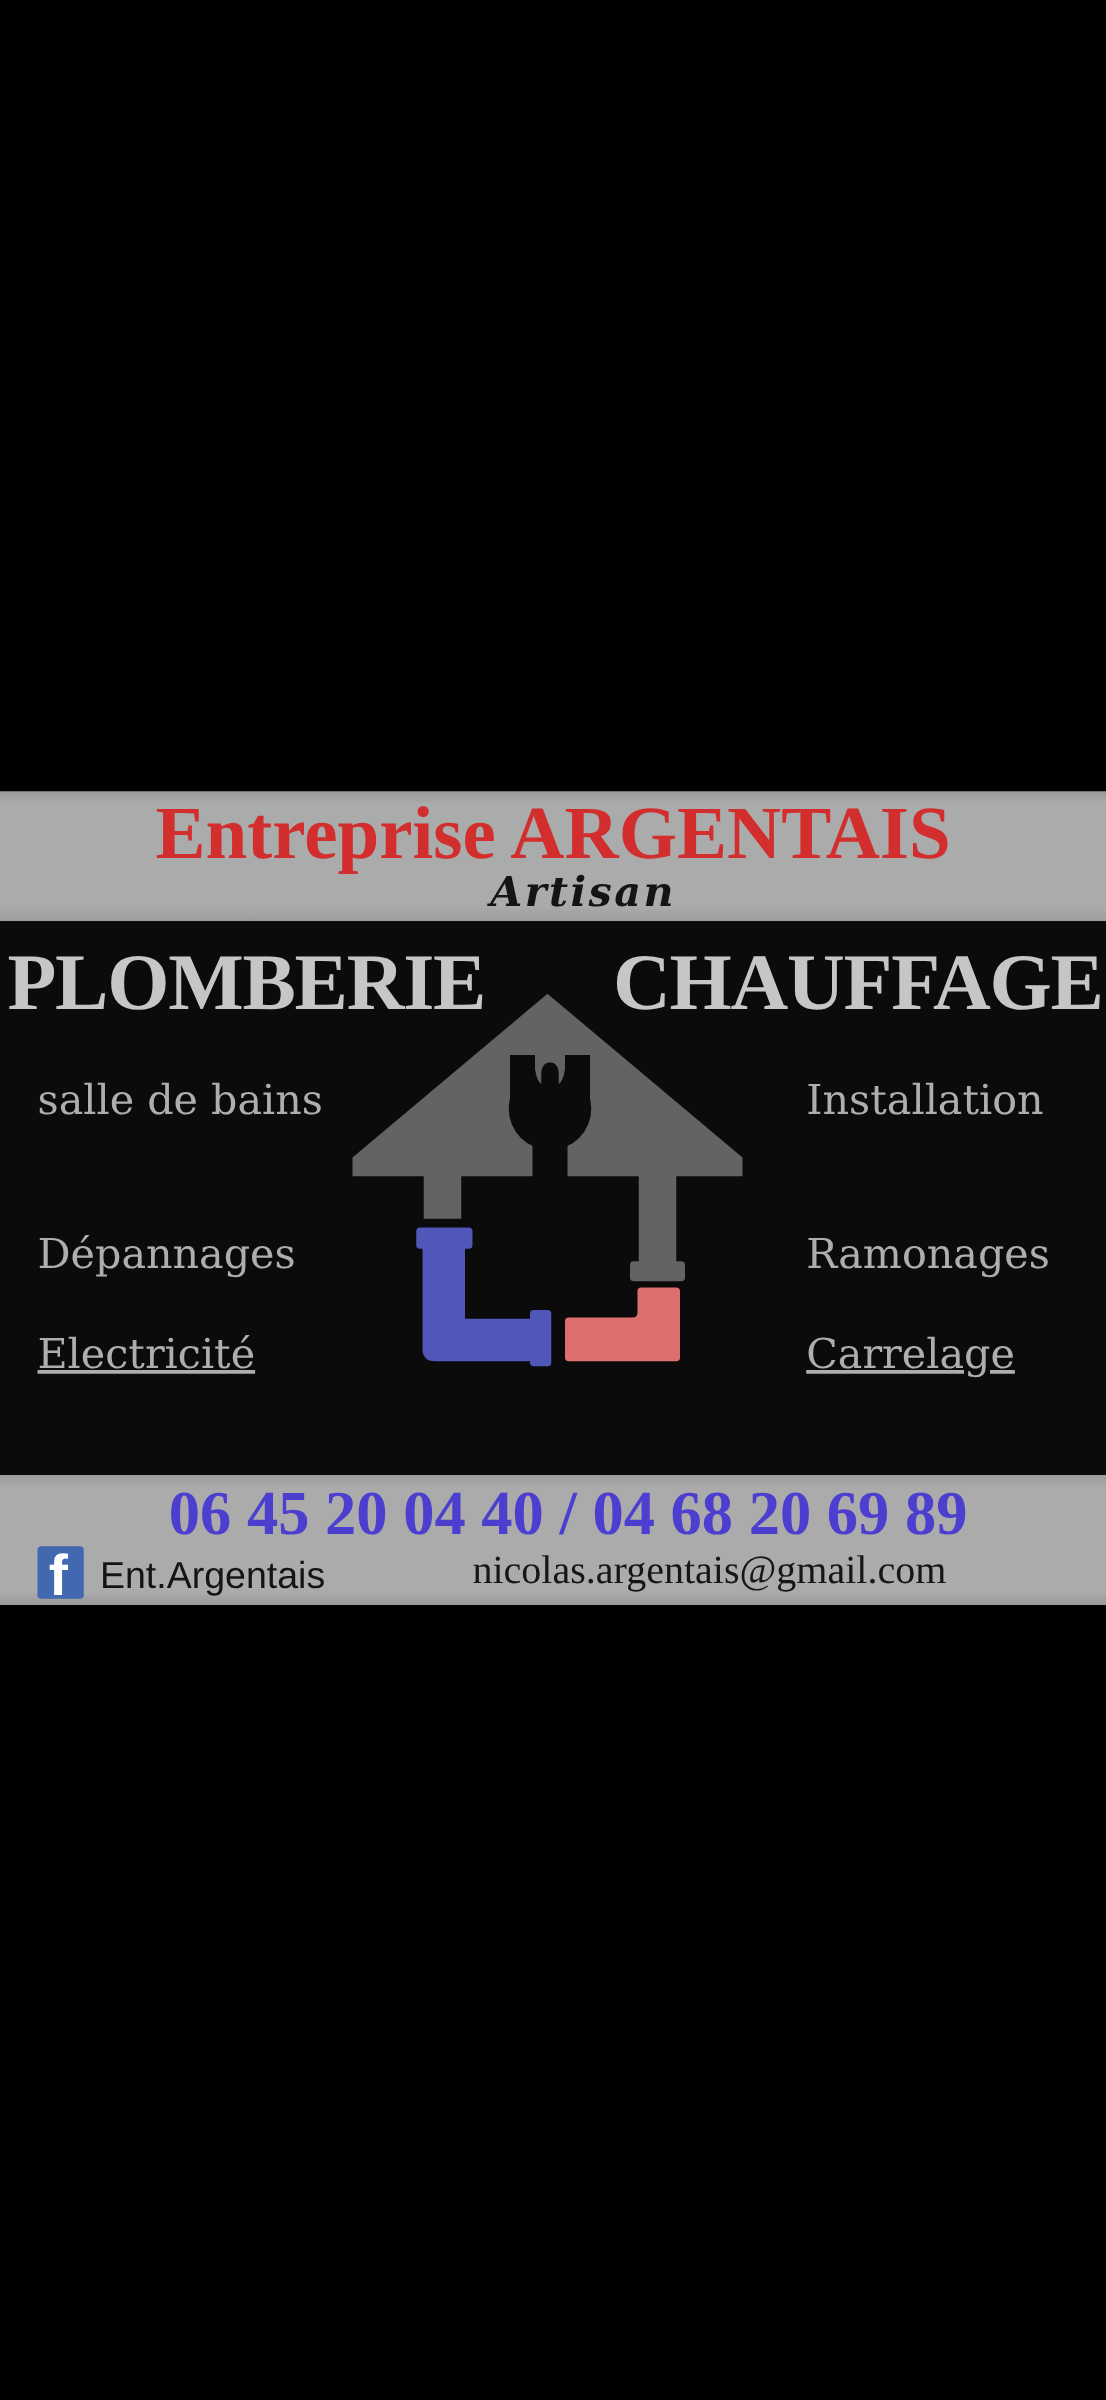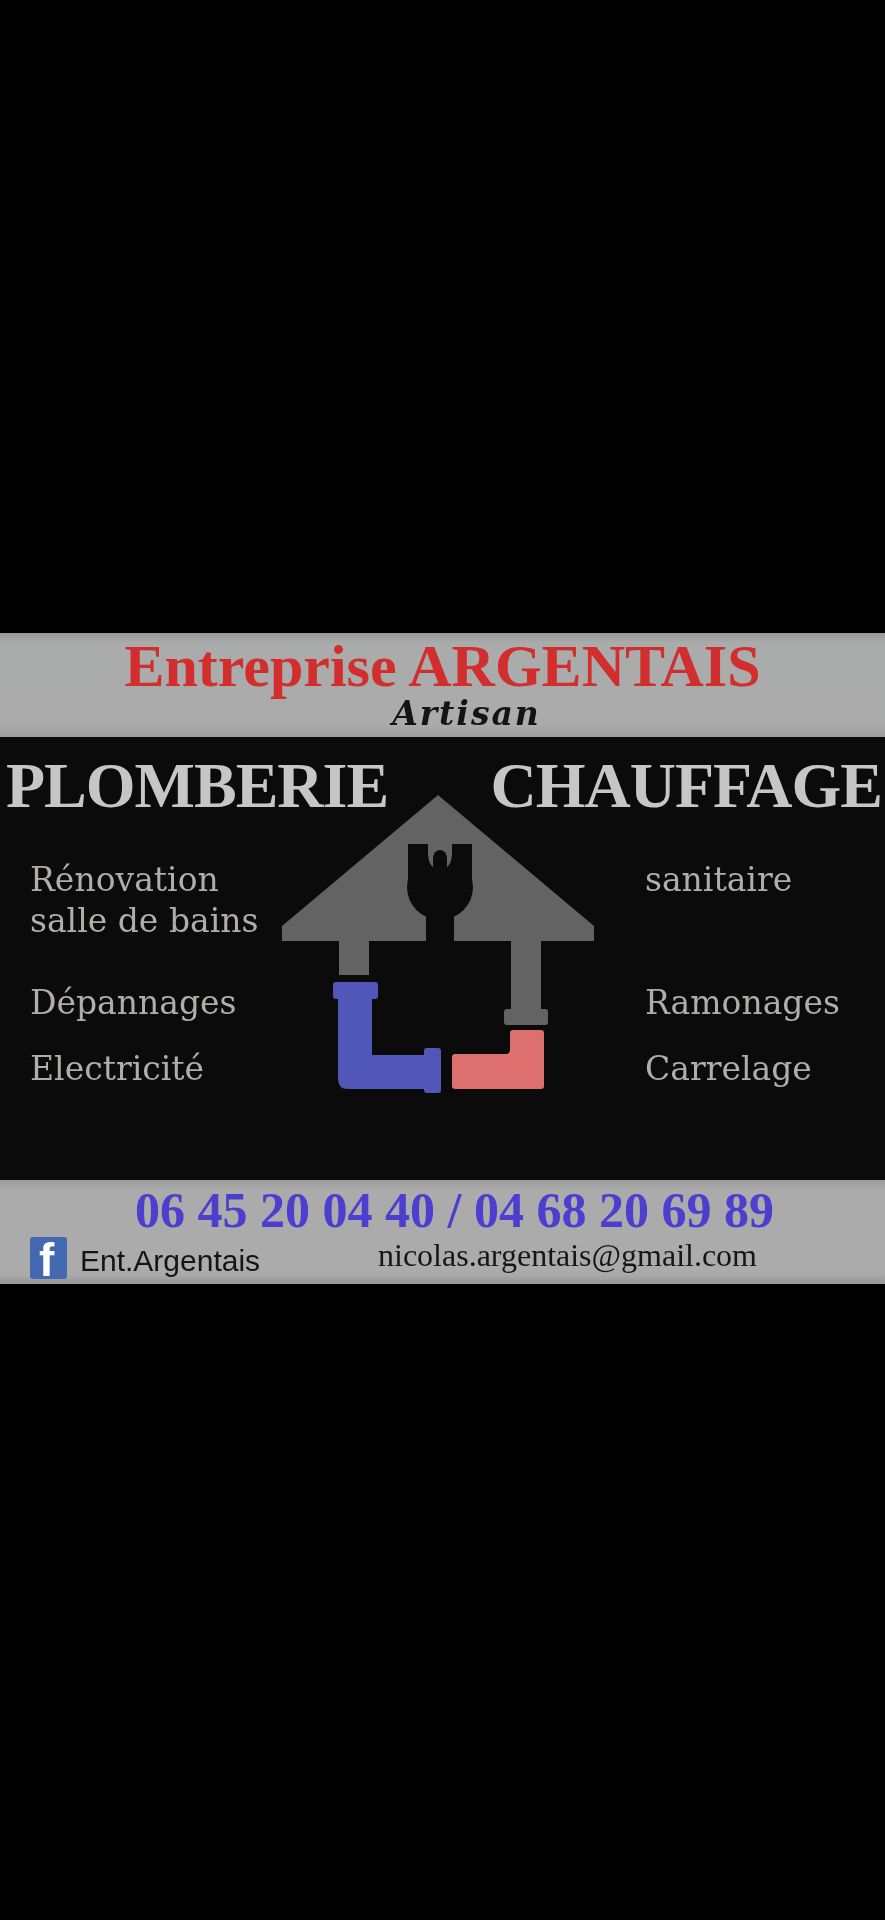--- a/index.html
+++ b/index.html
@@ -89,21 +89,21 @@
   .service-item {
     position: absolute;
     font-family: "DejaVu Serif", serif;
     font-size: 33px;
     line-height: 41px;
     color: #b0aeac;
     white-space: nowrap;
   }
   .service-item.row-1 { top: 122px; }
   .service-item.row-2 { top: 245px; }
-  .service-item.row-3 { top: 311px; }
+  .service-item.row-3 { top: 325px; text-decoration: underline; }
 
   
   .banner-bottom {
     position: absolute;
     left: 0; top: 1180px;
     width: 885px; height: 104px;
     background: linear-gradient(180deg, #9c9c9c 0%, #ababab 10%, #ababab 90%, #989898 100%);
   }
   .phone-line {
     position: absolute;
@@ -191,34 +191,33 @@
         <rect x="333" y="982" width="45" height="17" rx="3"></rect>
         <path d="M338,998 L372,998 L372,1055 L428,1055 L428,1089 L348,1089 Q338,1089 338,1079 Z"></path>
         <rect x="424" y="1048" width="17" height="45" rx="3"></rect>
       </g>
       <path fill="#dd6f6f" d="M452,1057 Q452,1054 455,1054 L506,1054 Q510,1054 510,1050 L510,1033 Q510,1030 513,1030
            L541,1030 Q544,1030 544,1033 L544,1086 Q544,1089 541,1089 L455,1089 Q452,1089 452,1086 Z"></path>
     </svg>
 
     <div class="service-col left-col">
       <div class="service-item row-1">
-        <div>Rénovation</div>
         <div>salle de bains</div>
       </div>
       <div class="service-item row-2">
         <div>Dépannages</div>
       </div>
       <div class="service-item row-3">
         <div>Electricité</div>
       </div>
     </div>
 
     <div class="service-col right-col">
       <div class="service-item row-1">
-        <div>sanitaire</div>
+        <div>Installation</div>
       </div>
       <div class="service-item row-2">
         <div>Ramonages</div>
       </div>
       <div class="service-item row-3">
         <div>Carrelage</div>
       </div>
     </div>
 
   </div>

